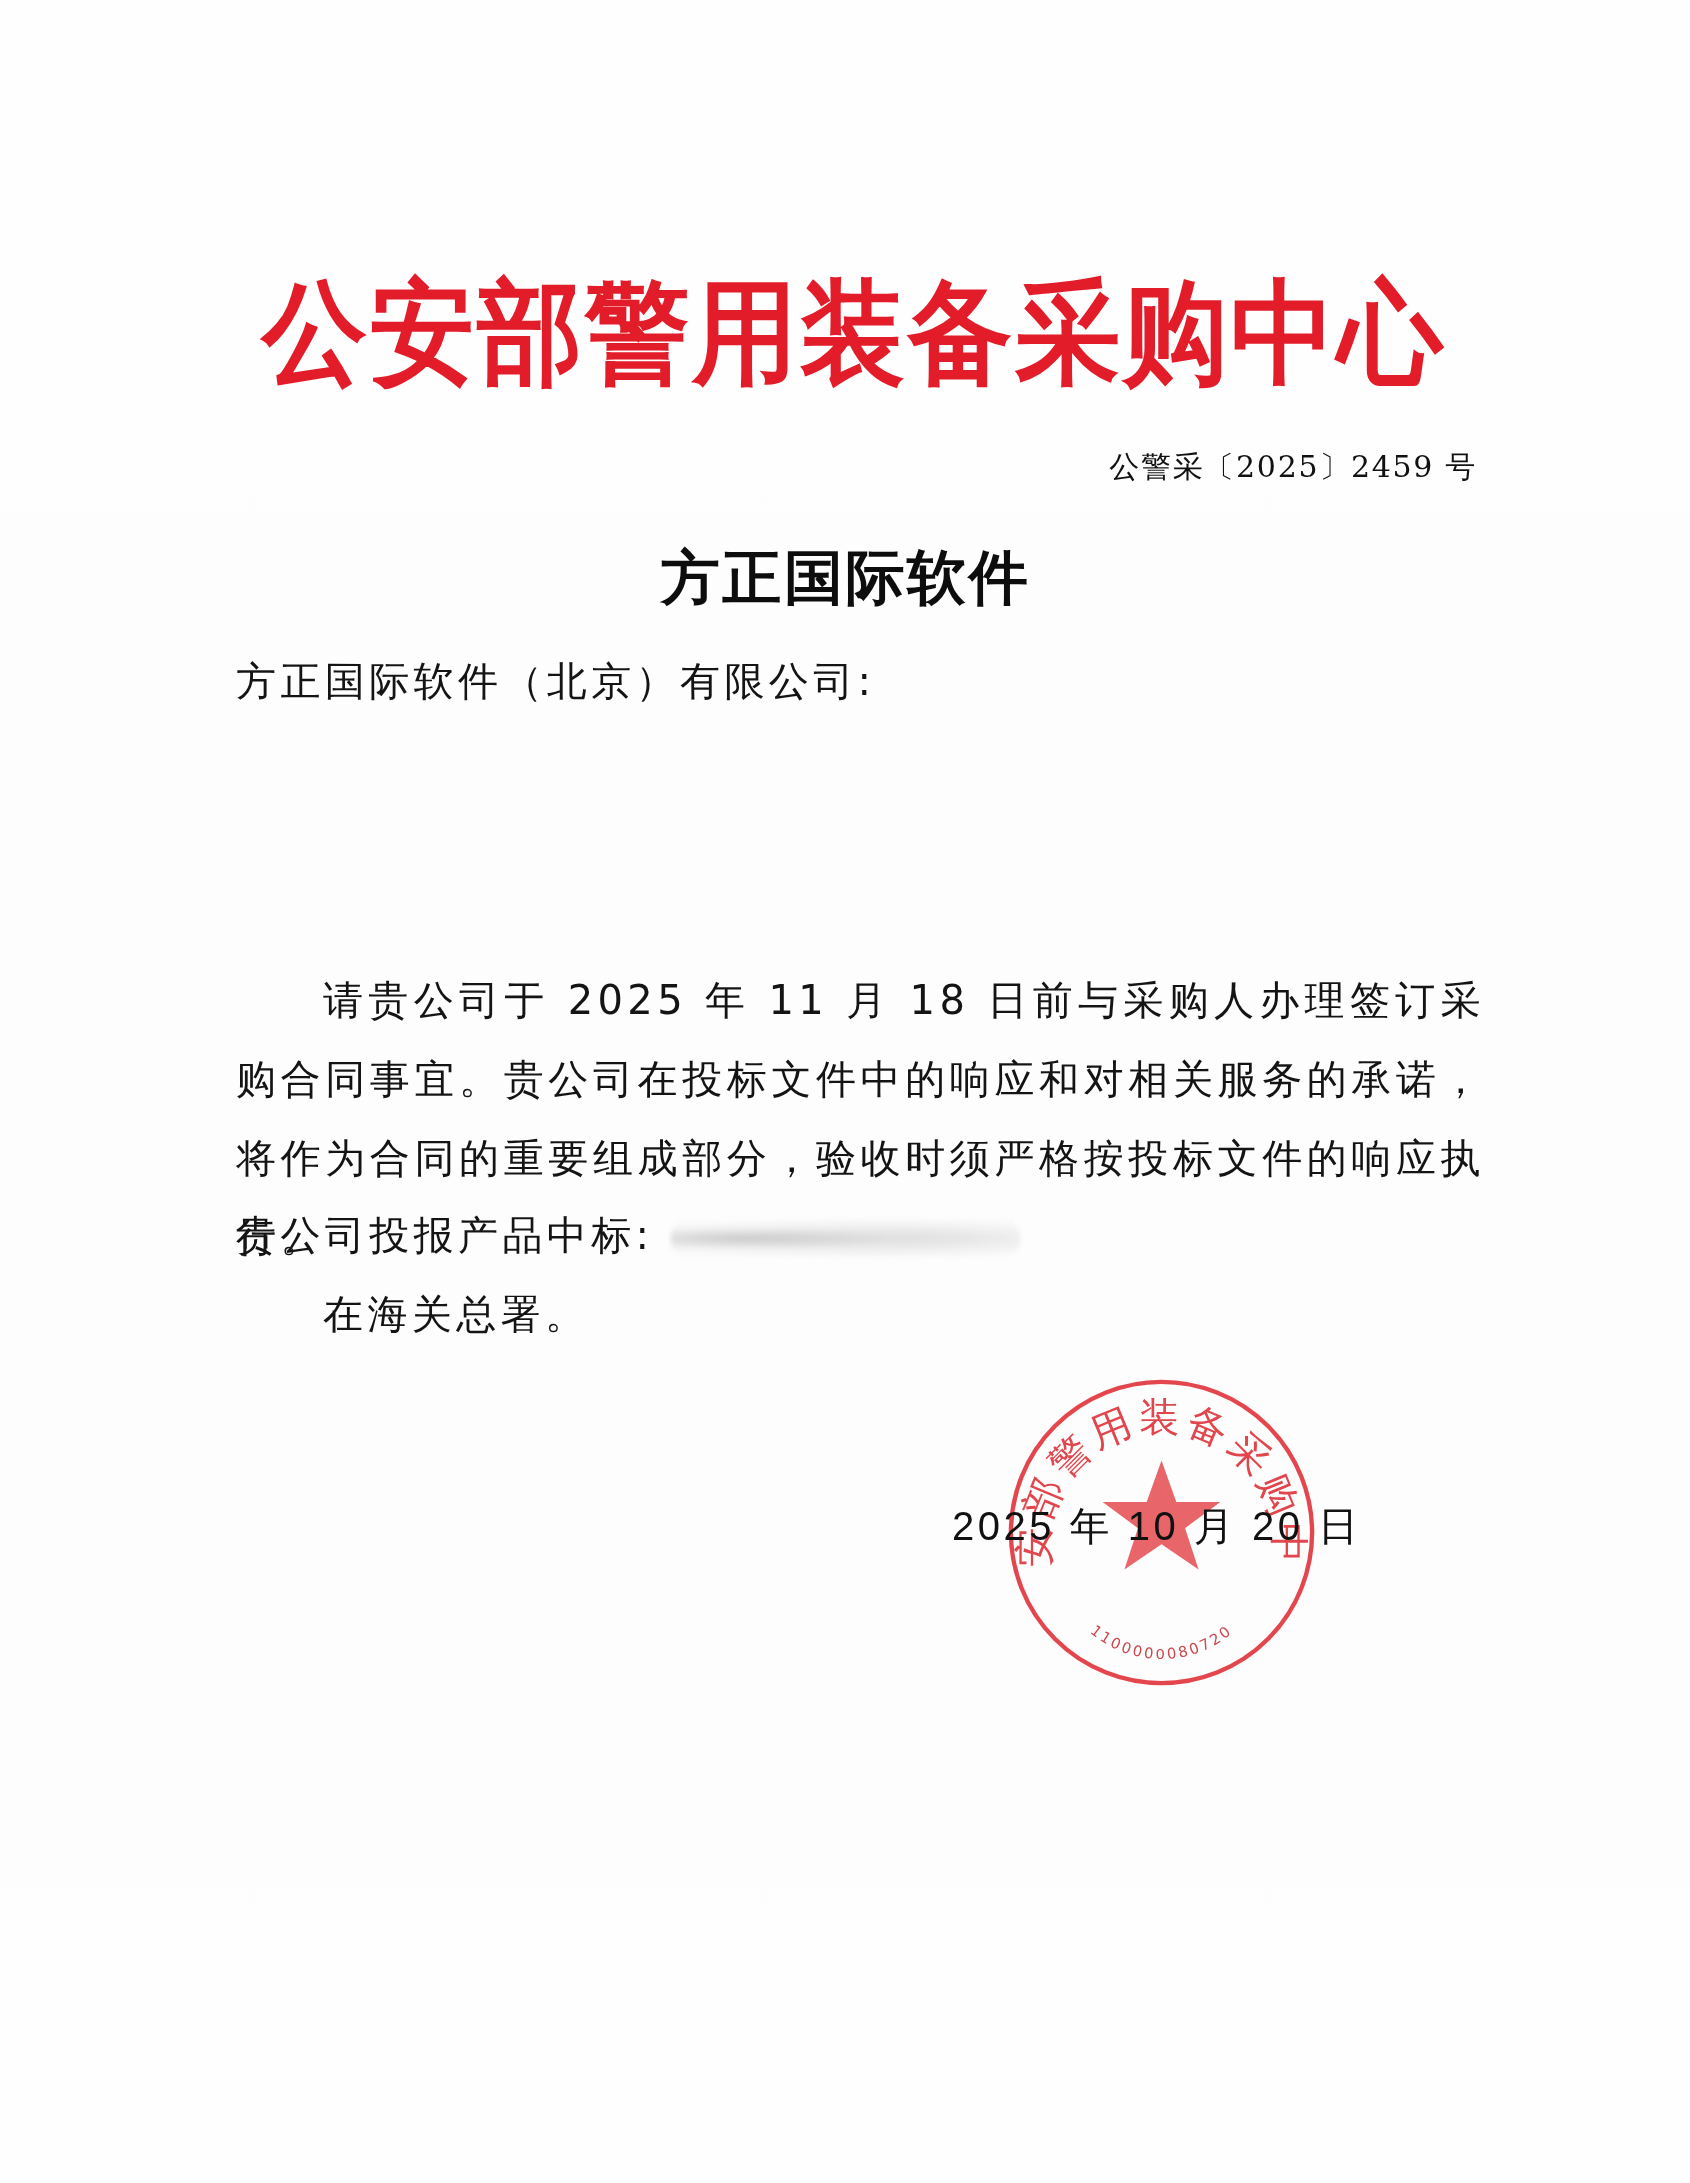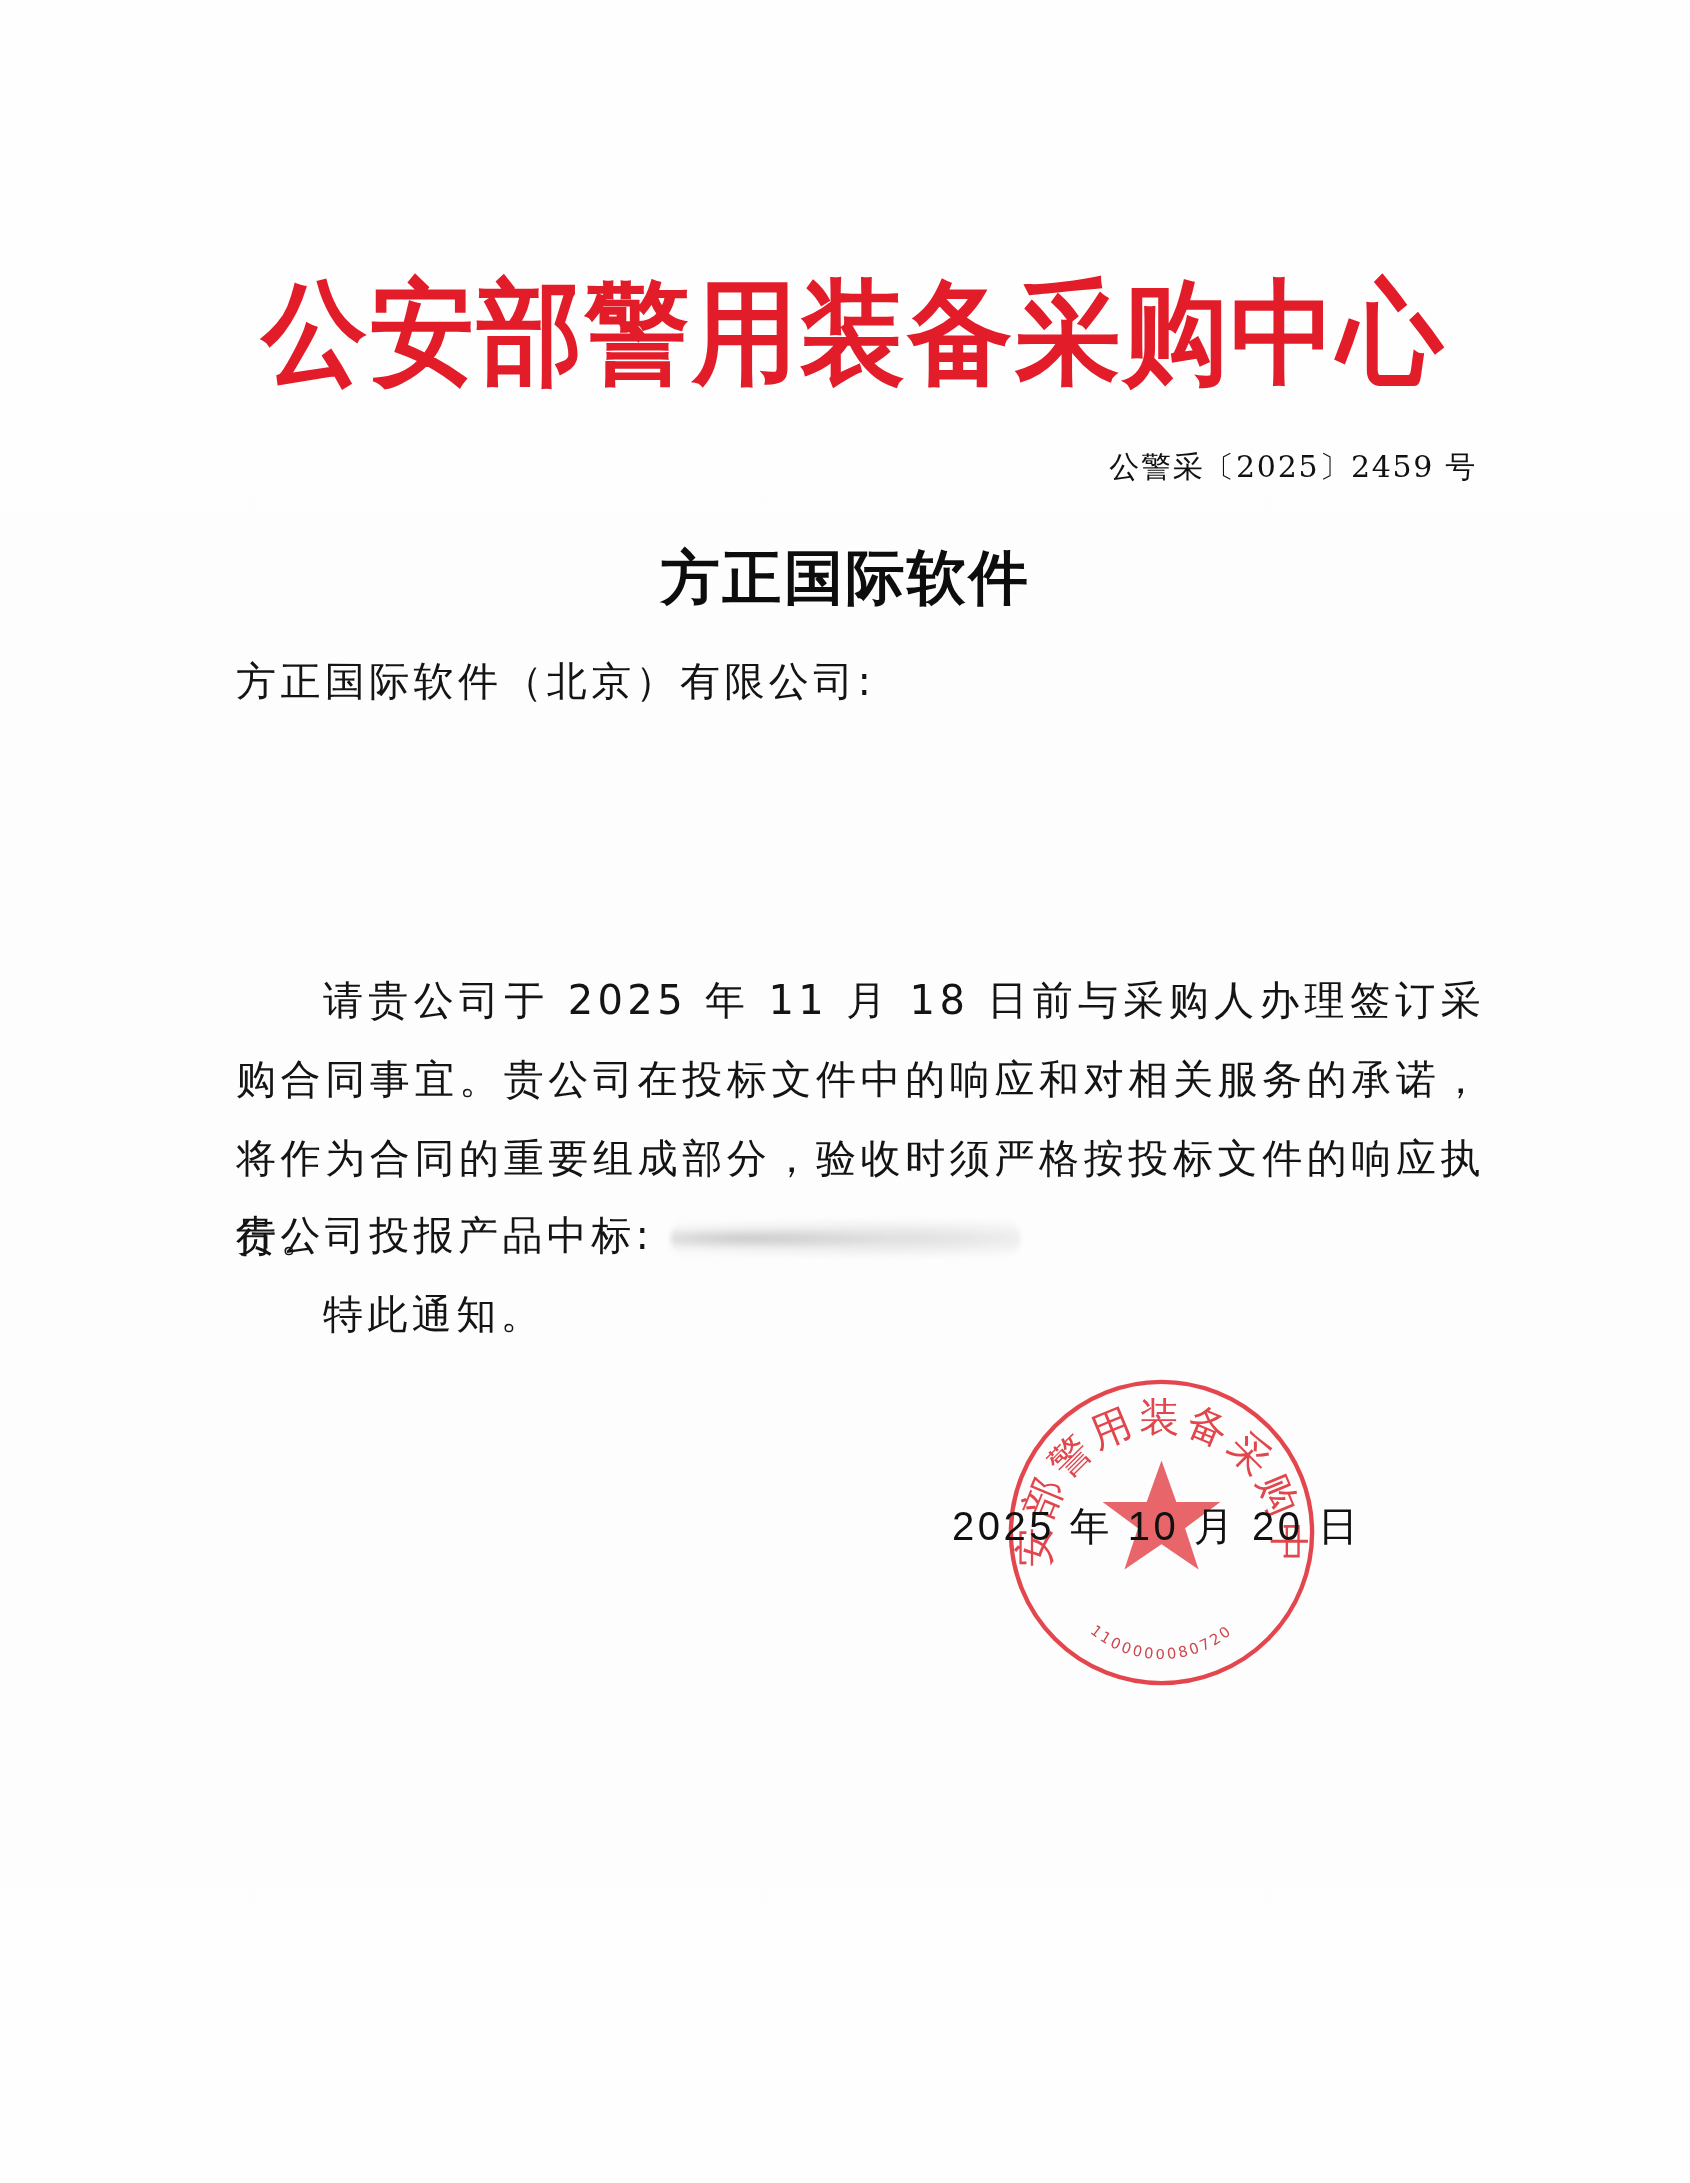--- a/index.html
+++ b/index.html
@@ -120,21 +120,21 @@
 
   <div class="body-text addressee">方正国际软件（北京）有限公司:</div>
 
 
   <div class="body-text para2">请贵公司于 2025 年 11 月 18 日前与采购人办理签订采购合同事宜。贵公司在投标文件中的响应和对相关服务的承诺，将作为合同的重要组成部分，验收时须严格按投标文件的响应执行。</div>
 
   <div class="body-text contact-line">
     <span>贵公司投报产品中标:</span><span class="redacted"></span>
   </div>
 
-  <div class="body-text closing">特此通知。</div>
+  <div class="body-text closing">在海关总署。</div>
 
   <svg class="seal" viewBox="0 0 740 740" xmlns="http://www.w3.org/2000/svg">
     <defs>
       <path id="sealTextArc" d="M 120 470 A 260 260 0 1 1 620 470" fill="none"></path>
       <path id="sealCodeArc" d="M 170 560 A 250 250 0 0 0 570 560" fill="none"></path>
     </defs>
     <circle cx="370" cy="370" r="345" fill="none" stroke="#e0333a" stroke-width="10" opacity="0.9"></circle>
     <polygon points="370,205 404,300 505,300 424,360 455,455 370,397 285,455 316,360 235,300 336,300" fill="#e44b50" opacity="0.85"></polygon>
     <text font-family="DejaVu Serif, Liberation Serif, serif" font-size="92" fill="#e0333a" opacity="0.9" letter-spacing="10">
       <textPath href="#sealTextArc" startOffset="50%" text-anchor="middle">公安部警用装备采购中心</textPath>

